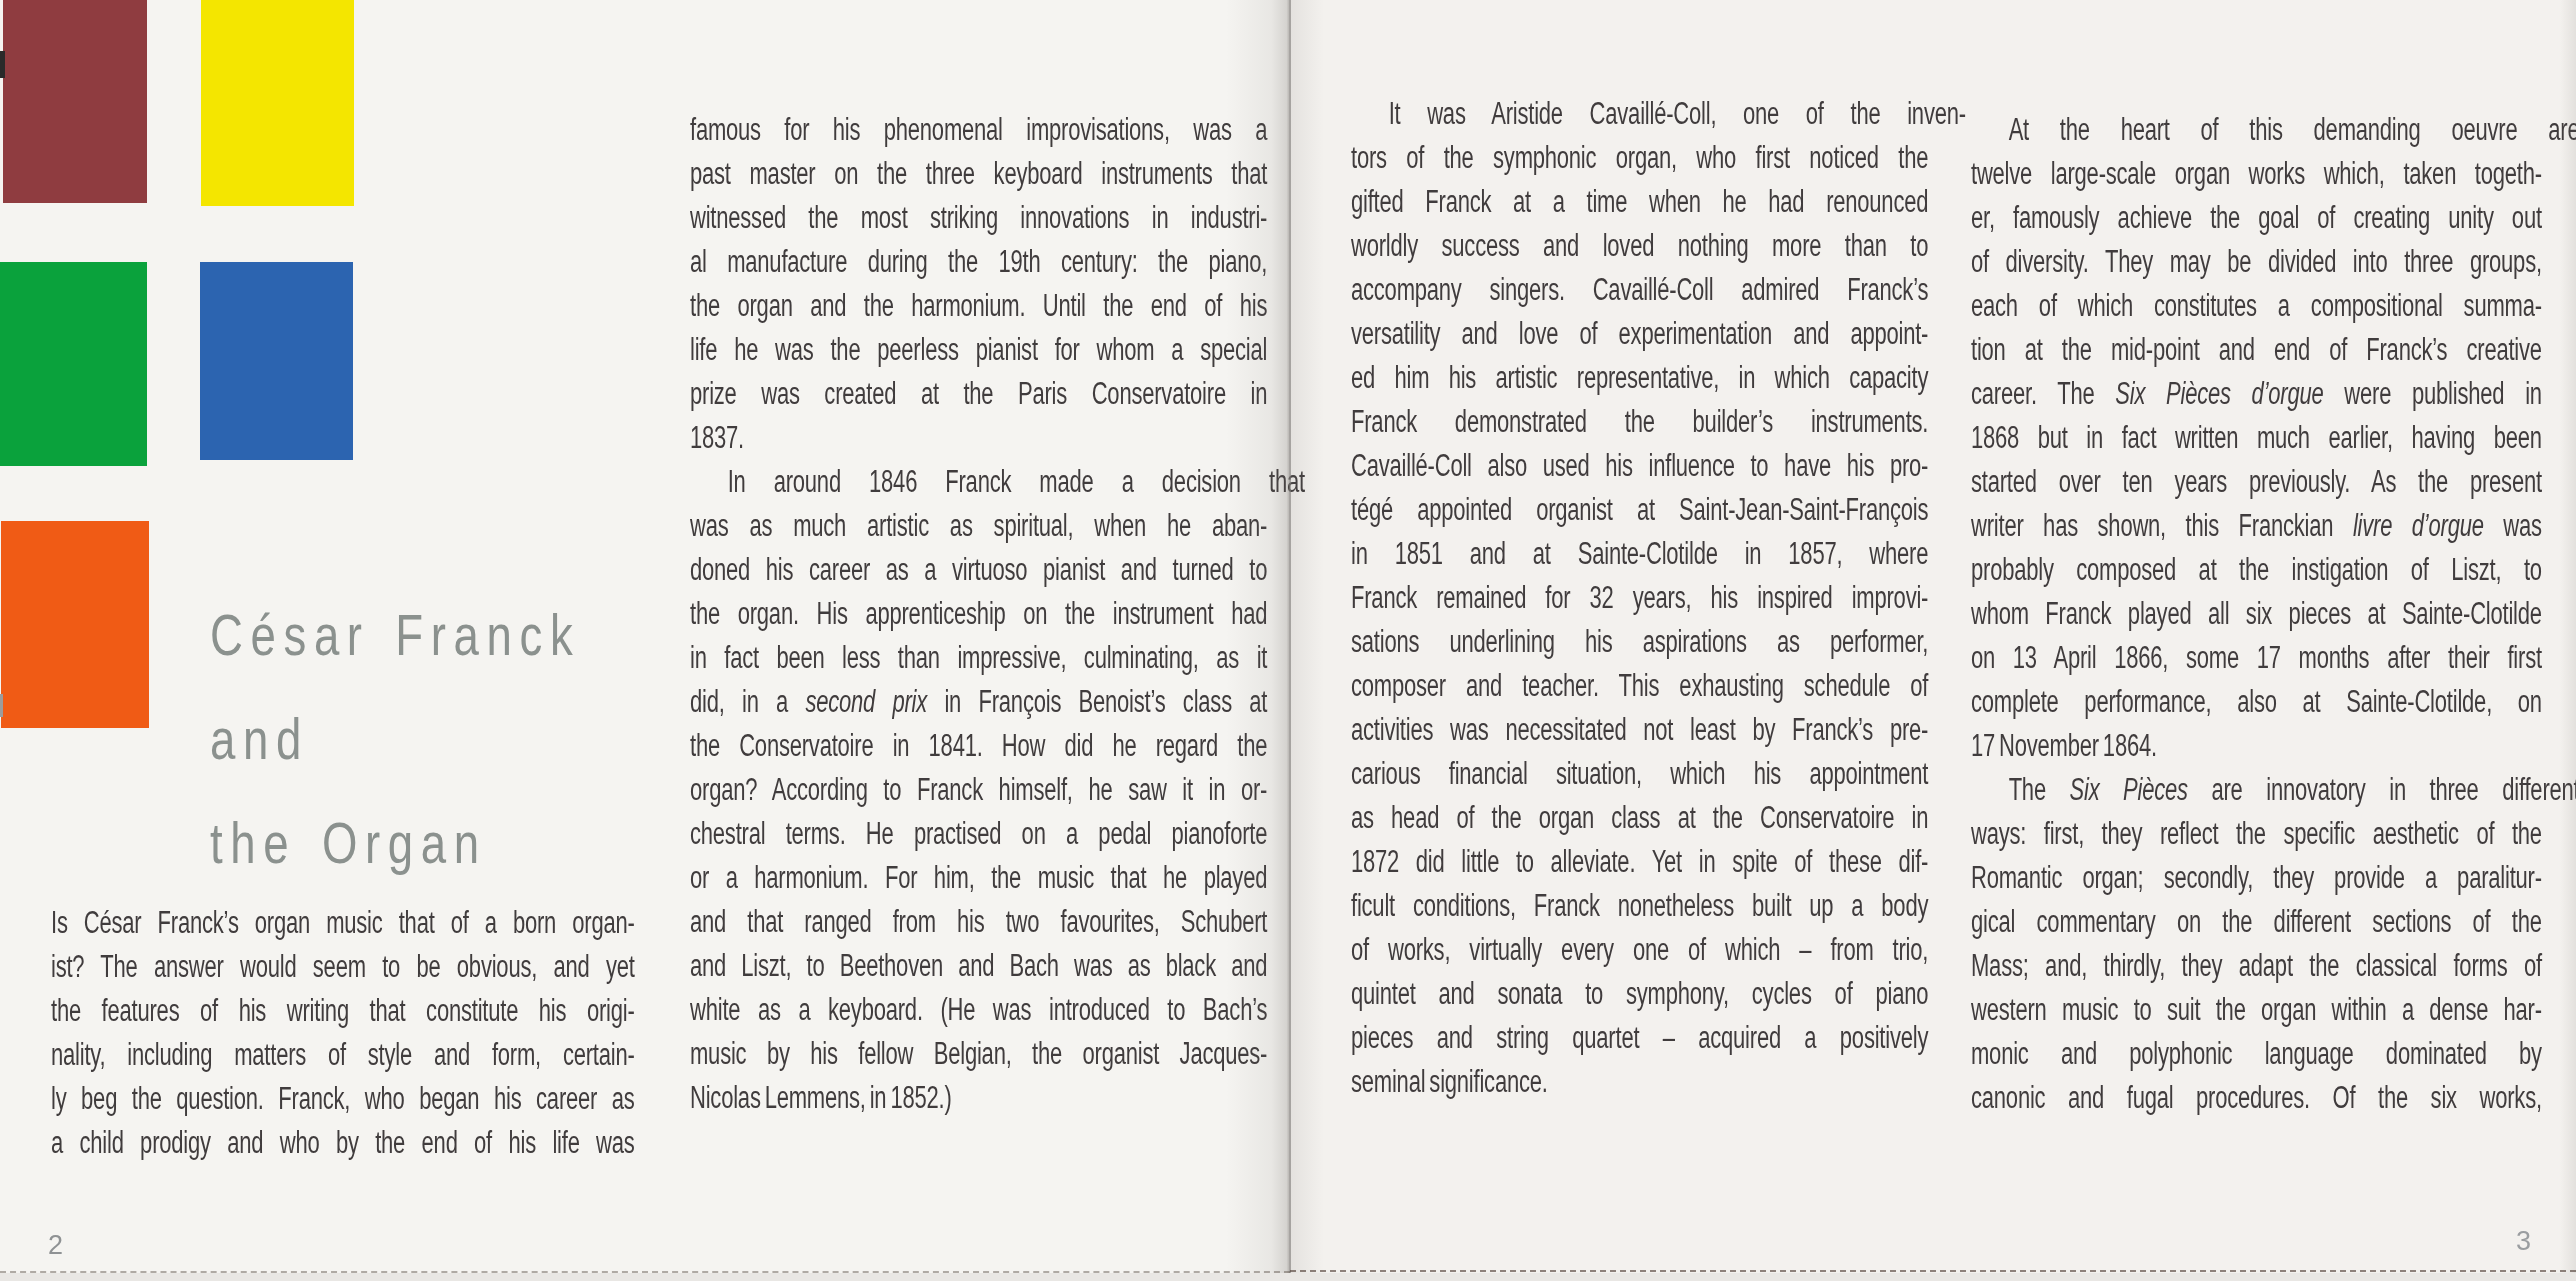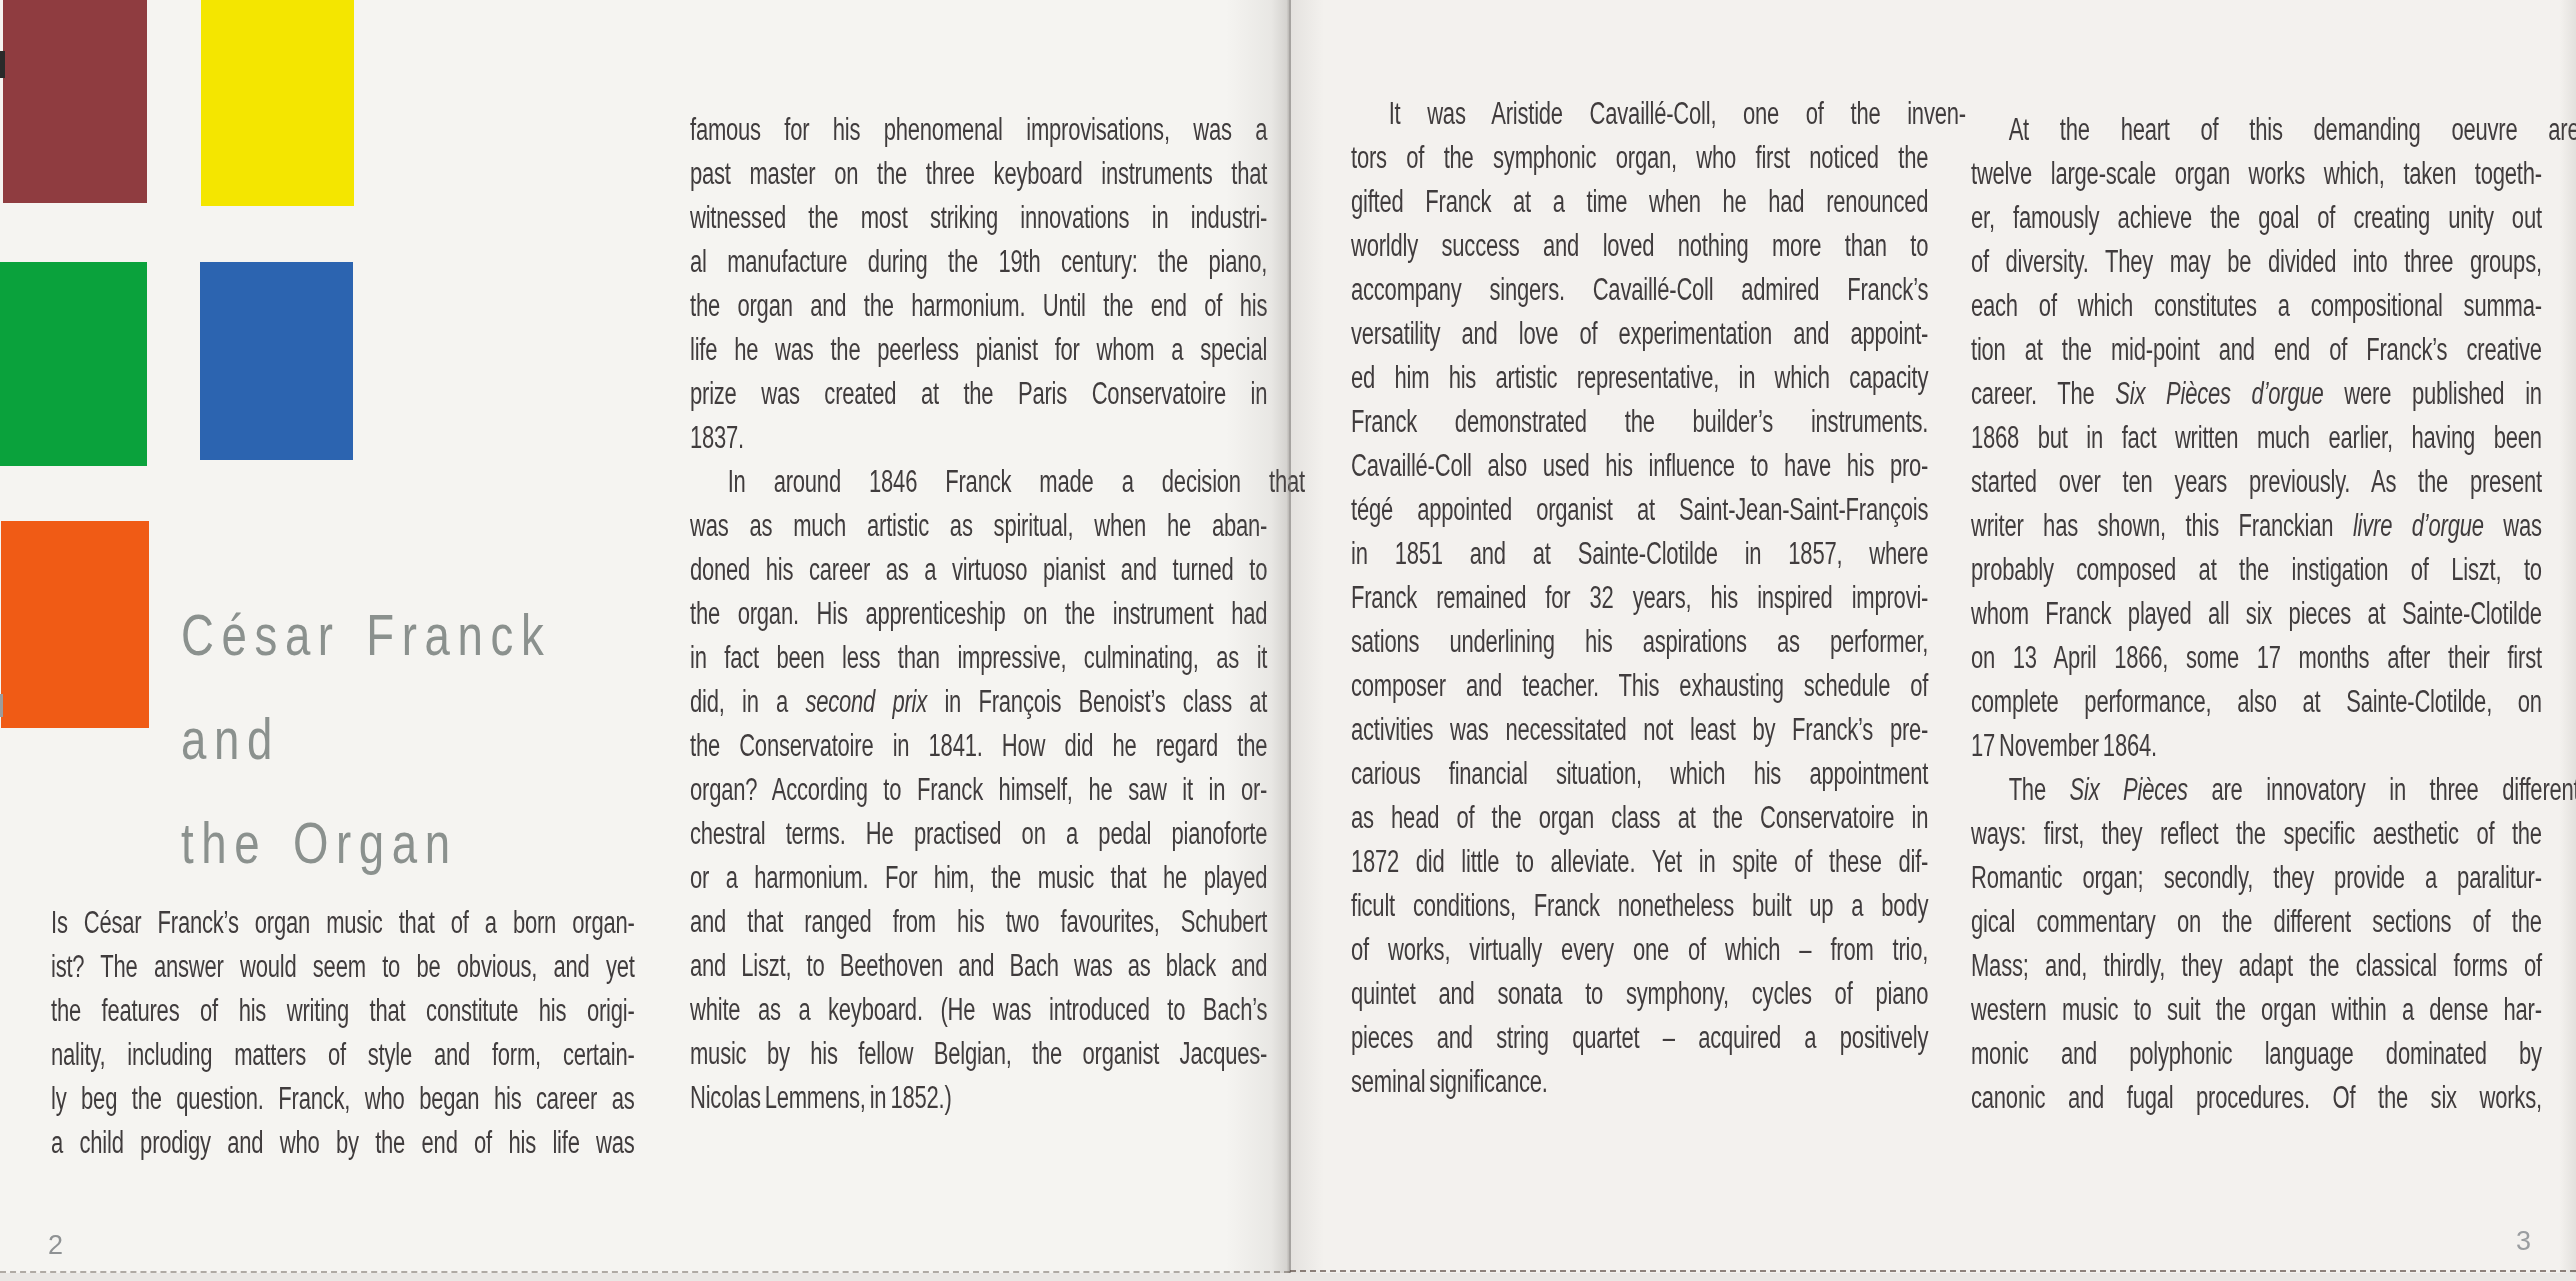--- a/index.html
+++ b/index.html
@@ -12,21 +12,21 @@
   .page-left  { left:0; width:1290px; background:#f5f4f1; }
   .page-right { left:1290px; width:1286px; background:#f3f1ee; }
 
   .sq { position:absolute; }
   .sq-maroon { left:2.7px;   top:0;     width:144px; height:203px; }
   .sq-yellow { left:201px; top:0;     width:153px; height:206px; }
   .sq-green  { left:0;     top:262px; width:147px; height:204px; }
   .sq-blue   { left:200px; top:262px; width:153px; height:198px; }
   .sq-orange { left:1.4px;   top:521px; width:148px; height:207px; }
 
-  .title { position:absolute; left:181px; top:583px; color:#8b918e; }
+  .title { position:absolute; left:210px; top:583px; color:#8b918e; }
   .title-line {
     height:104px; line-height:104px; font-size:57px; font-weight:400;
     letter-spacing:9.5px; word-spacing:6.8px; white-space:nowrap;
     transform:scaleX(0.8); transform-origin:0 0;
   }
 
   .col { position:absolute; color:#403c3d; }
   #col1 { left:51px;   top:901px; width:583px; }
   #col2 { left:690px; top:108px;  width:578px; }
   #col3 { left:1351px; top:92px;  width:578px; }

